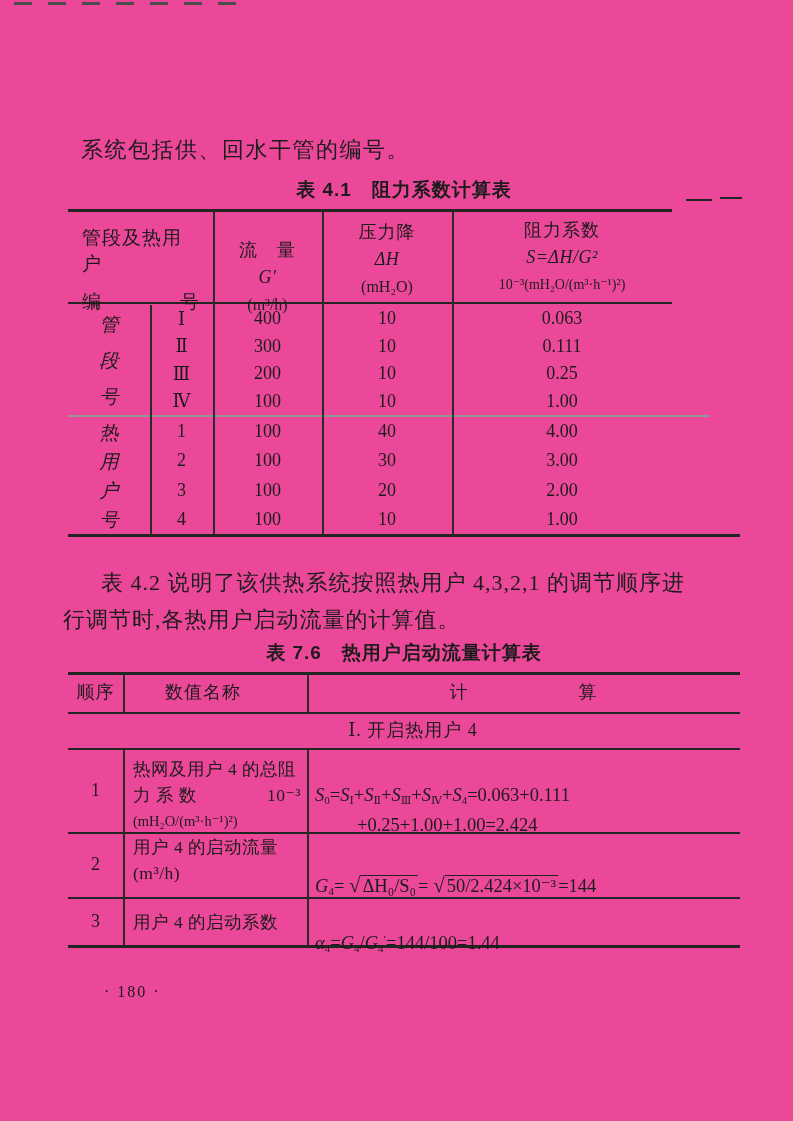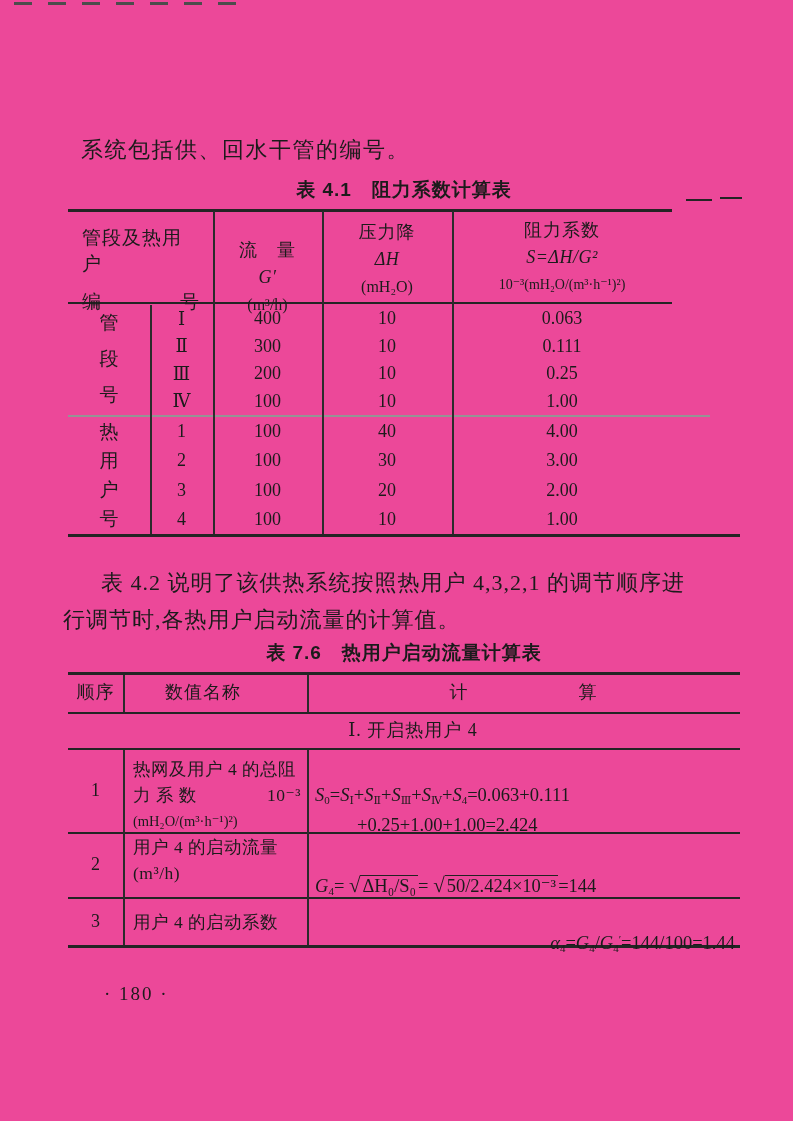--- a/index.html
+++ b/index.html
@@ -31,21 +31,21 @@
   .t2{position:absolute;left:68px;top:672px;width:672px;height:276px;}
 
   .hc{position:absolute;text-align:center;line-height:27px;font-size:18px;letter-spacing:1px;}
   .hc .fx{font-style:italic;letter-spacing:0.5px;}
   .hc .unit{font-size:16px;letter-spacing:0;}
   .hc .unit-sm{font-size:14px;letter-spacing:0;}
 
   .h-c1{position:absolute;left:14px;top:16px;width:118px;font-size:19px;letter-spacing:1px;}
   .h-c1 .justify{display:flex;justify-content:space-between;margin-top:12px;}
 
-  .vlabel-box{position:absolute;left:0;width:82px;display:flex;justify-content:center;align-items:flex-start;}
+  .vlabel-box{position:absolute;left:0;width:82px;display:flex;justify-content:center;align-items:flex-end;font-style:italic;}
   .vlabel{width:22px;word-break:break-all;text-align:center;font-size:19px;}
 
   .rows{position:absolute;left:82px;width:590px;display:flex;flex-direction:column;justify-content:space-around;}
   .t1row{display:flex;align-items:center;font-size:18px;}
   .t1row span{display:inline-block;text-align:center;}
   .t1row .c0{width:63px;}
   .t1row .c1{width:109px;}
   .t1row .c2{width:130px;}
   .t1row .c3{width:220px;}
 
@@ -60,21 +60,21 @@
   .t2 .namecell .unit-sm{font-size:14.5px;letter-spacing:0;}
   .t2 .fcell{position:absolute;left:247px;width:420px;font-size:18.5px;line-height:30px;margin-top:20px;}
   .t2 .find{margin-left:42px;}
 
   sub{font-size:11px;vertical-align:-3px;line-height:0;}
   sup{font-size:11px;vertical-align:6px;line-height:0;}
   .i{font-style:italic;}
   .sq{font-size:21px;}
   .rad{display:inline-block;border-top:1.6px solid #222;padding:0 2px;line-height:1.15;}
 
-  .pagenum{position:absolute;left:104px;top:983px;font-size:19px;letter-spacing:2px;}
+  .pagenum{position:absolute;left:104px;top:983px;font-size:16px;letter-spacing:2px;}
 </style>
 </head>
 <body>
 
 <div class="page">
 
   <div class="scan-dashes">
     <span></span><span></span><span></span><span></span><span></span><span></span><span></span>
   </div>
 
@@ -229,20 +229,20 @@
       <div>(m³/h)</div>
     </div>
     <div class="fcell" style="top:178px;">
       <div><span class="i">G</span><sub>4</sub><span class="n">= </span><span class="sq">√</span><span class="rad">ΔH₀/S₀</span><span class="n">= </span><span class="sq">√</span><span class="rad">50/2.424×10⁻³</span><span class="n">=144</span></div>
     </div>
 
     <div class="nocell" style="top:225px;height:48px;">3</div>
     <div class="namecell" style="top:237px;">
       <div>用户 4 的启动系数</div>
     </div>
-    <div class="fcell" style="top:236px;text-align:right;">
+    <div class="fcell" style="top:236px;">
       <div><span class="i">α</span><sub>4</sub><span class="n">=</span><span class="i">G</span><sub>4</sub><span class="n">/</span><span class="i">G</span><sub>4</sub><sup>′</sup><span class="n">=144/100=1.44</span></div>
     </div>
   </div>
 
   <div class="pagenum">· 180 ·</div>
 
 </div>
 
 </body></html>

